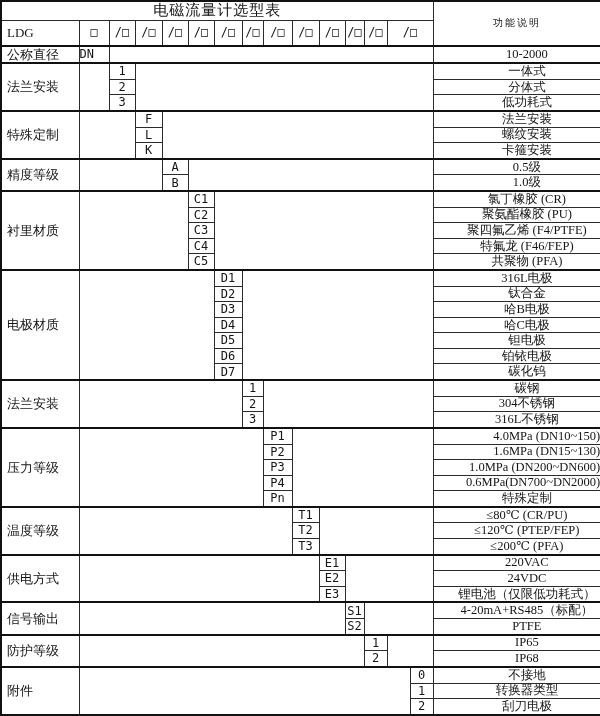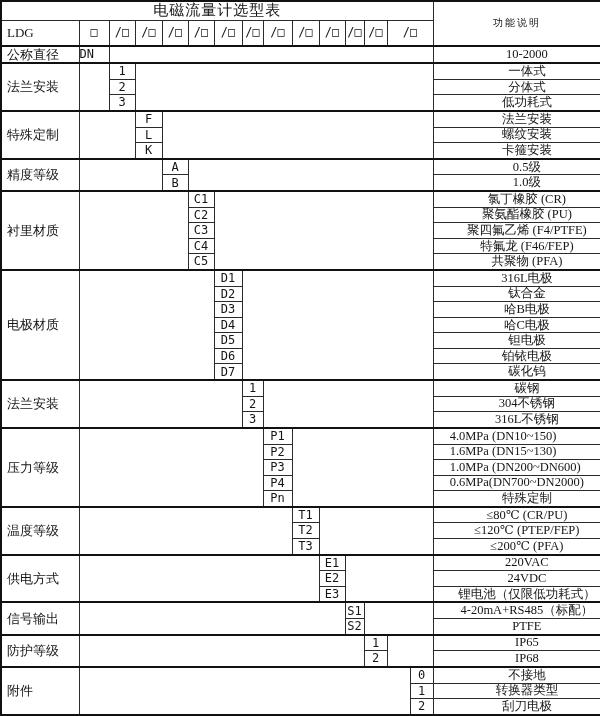--- a/index.html
+++ b/index.html
@@ -11,21 +11,21 @@
      text-align:center;vertical-align:middle;font-size:13px;line-height:1.05;}
   tr.hd{height:19px;}
   tr.md{height:26px;}
   tr.sec td{border-top:2px solid #111;}
   td.title{font-size:15px;letter-spacing:1px;}
   td.fn-head{font-size:10px;letter-spacing:2px;border-radius:11px;}
   td.cat{text-align:left;padding-left:5px;font-size:13px;}
   td.code{font-family:"DejaVu Sans Mono","Liberation Mono",monospace;font-size:12px;}
   td.code.left{text-align:left;padding-left:0;}
   td.fn{font-size:12.5px;padding-left:20px;}
-  td.fn.left{text-align:left;padding-left:16px;}
+  td.fn.left{text-align:right;padding-left:16px;}
   td.filler{background:#fff;}
 </style>
 </head>
 <body>
 
 <table id="grid">
   <colgroup>
     <col style="width:78px">
       <col style="width:30px">
       <col style="width:26px">

